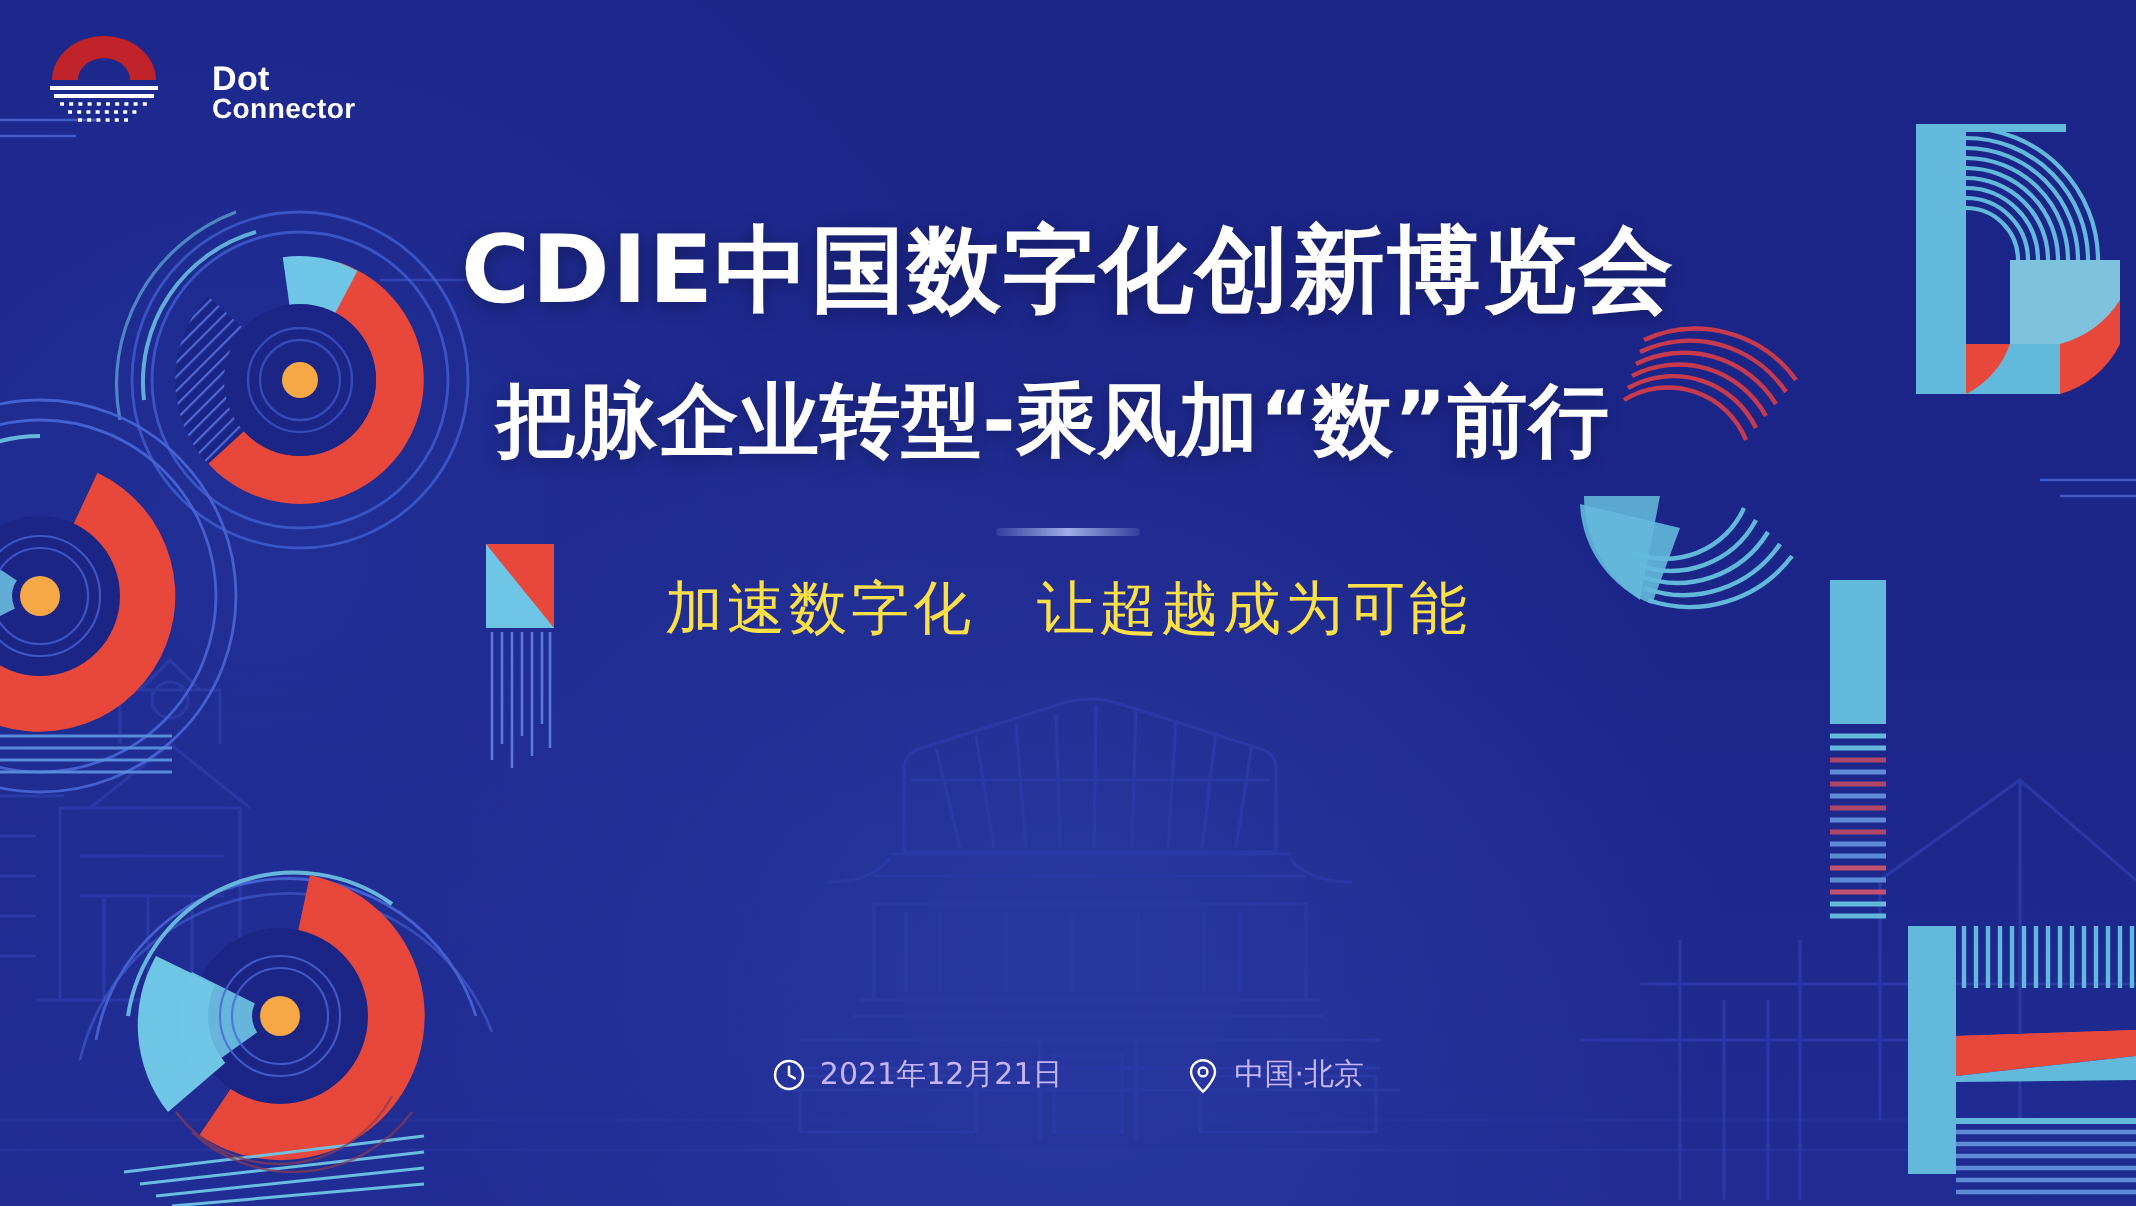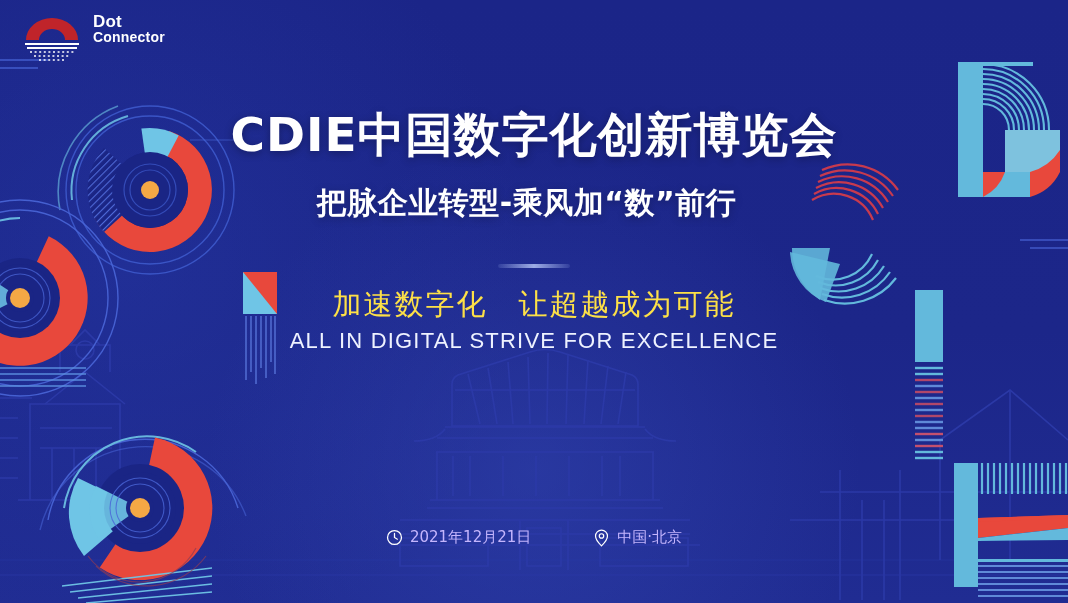--- a/index.html
+++ b/index.html
@@ -18,38 +18,38 @@
       radial-gradient(circle at 12% 45%, rgba(40,60,170,0.40) 0%, rgba(26,37,133,0) 40%),
       linear-gradient(180deg,#1b2588 0%,#1c2689 55%,#202c92 100%);
   }
   .layer{position:absolute;inset:0;}
   svg{display:block;overflow:visible;}
 
   
   .content{position:absolute;inset:0;z-index:40;}
 
   .logos{position:absolute;left:20px;top:14px;display:flex;align-items:center;gap:34px;}
-  .logo-dot{display:flex;align-items:flex-start;gap:9px;}
+  .logo-dot{display:flex;align-items:flex-end;gap:22px;}
   .logo-dot-text{line-height:0.98;font-weight:bold;color:#fff;}
   .logo-dot-text .l1{font-size:17px;letter-spacing:.2px;display:block;}
   .logo-dot-text .l2{font-size:14px;letter-spacing:.2px;display:block;}
   .cdie-logo{position:relative;padding-top:2px;}
   .cdie-word{font-size:25px;font-weight:bold;letter-spacing:-0.5px;line-height:1;display:inline-block;}
   .cdie-year{font-size:7.5px;font-weight:bold;vertical-align:top;margin-left:2px;letter-spacing:.3px;}
   .cdie-sub{font-size:6px;letter-spacing:.55px;color:#cfd7f5;margin-top:2px;white-space:nowrap;}
 
   .title-main{
     position:absolute;left:0;right:0;top:104px;text-align:center;
     font-size:47px;font-weight:bold;letter-spacing:1px;
     text-shadow:0 2px 9px rgba(0,0,0,0.30);
     font-family:"DejaVu Sans","Liberation Sans",sans-serif;
   }
   .title-sub{
     position:absolute;left:0;right:15px;top:183px;text-align:center;
-    font-size:30px;font-weight:bold;letter-spacing:.5px;
+    font-size:40px;font-weight:bold;letter-spacing:.5px;
     text-shadow:0 2px 8px rgba(0,0,0,0.28);
     font-family:"DejaVu Sans","Liberation Sans",sans-serif;
   }
   .divider{
     position:absolute;left:50%;top:264px;transform:translateX(-50%);
     width:72px;height:4px;border-radius:2px;
     background:linear-gradient(90deg,rgba(150,170,235,.15),rgba(180,196,245,.85),rgba(150,170,235,.15));
   }
   .tagline-cn{
     position:absolute;left:0;right:0;top:285px;text-align:center;
@@ -401,21 +401,20 @@
         </div>
       </div>
 
 
     </div>
 
     <div class="title-main">CDIE中国数字化创新博览会</div>
     <div class="title-sub">把脉企业转型-乘风加“数”前行</div>
     <div class="divider"></div>
     <div class="tagline-cn">加速数字化　让超越成为可能</div>
-    <div class="tagline-en">ALL IN DIGITAL STRIVE FOR EXCELLENCE</div>
 
     <div class="meta">
       <div class="meta-item">
         <svg width="17" height="17" viewBox="0 0 20 20">
           <circle cx="10" cy="10" r="8.2" fill="none" stroke="#ffffff" stroke-width="1.5"></circle>
           <path d="M10 5.2 L10 10 L13.4 12" fill="none" stroke="#ffffff" stroke-width="1.5" stroke-linecap="round"></path>
         </svg>
         <span>2021年12月21日</span>
       </div>
       <div class="meta-item">

